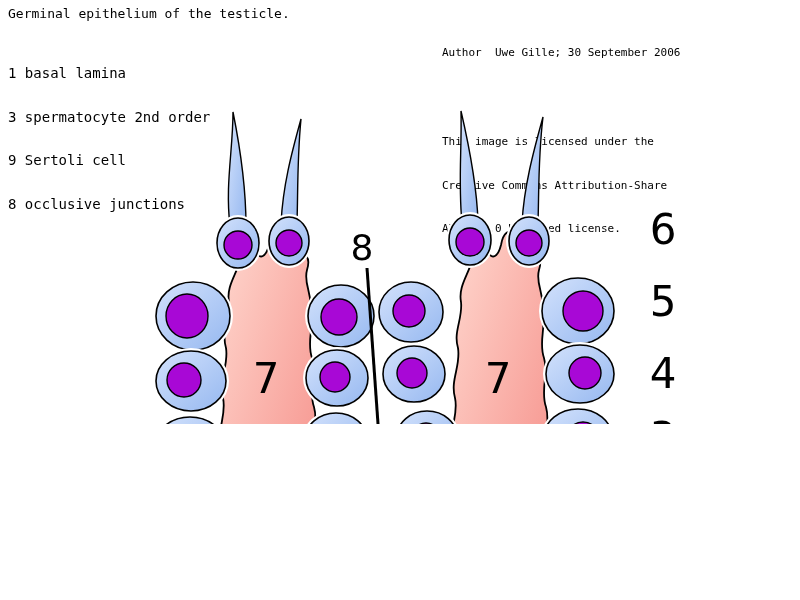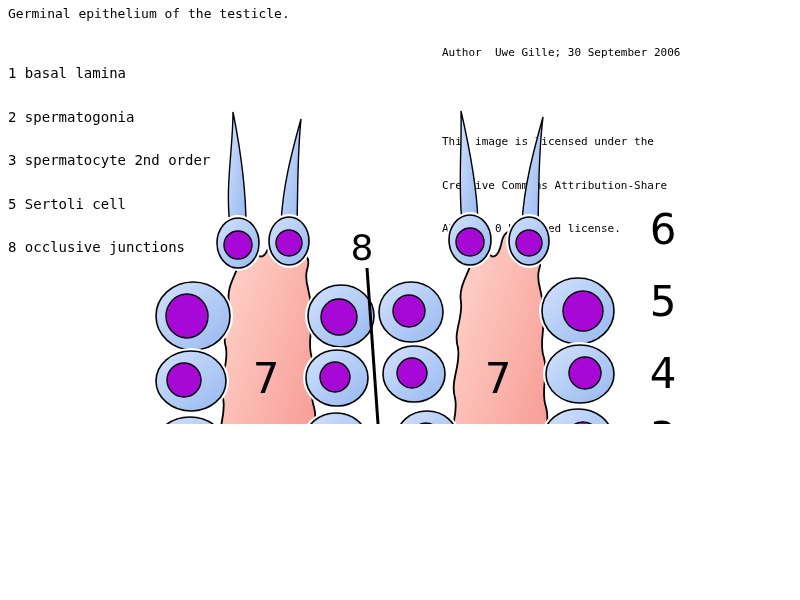--- a/index.html
+++ b/index.html
@@ -41,23 +41,22 @@
 </style>
 </head>
 <body>
 
 <div class="page">
 
   <div class="title">Germinal epithelium of the testicle.</div>
 
   <div class="legend">
     <div>1 basal lamina</div>
-    <div>2 spermatogonia</div>
     <div>3 spermatocyte 2nd order</div>
-    <div>5 Sertoli cell</div>
+    <div>9 Sertoli cell</div>
     <div>8 occlusive junctions</div>
   </div>
 
   <div class="credit">
     <div>Author  Uwe Gille; 30 September 2006</div>
     <div class="license">
       <div>This image is licensed under the</div>
       <div>Creative Commons Attribution-Share</div>
       <div>Alike 3.0 Unported license.</div>
     </div>

